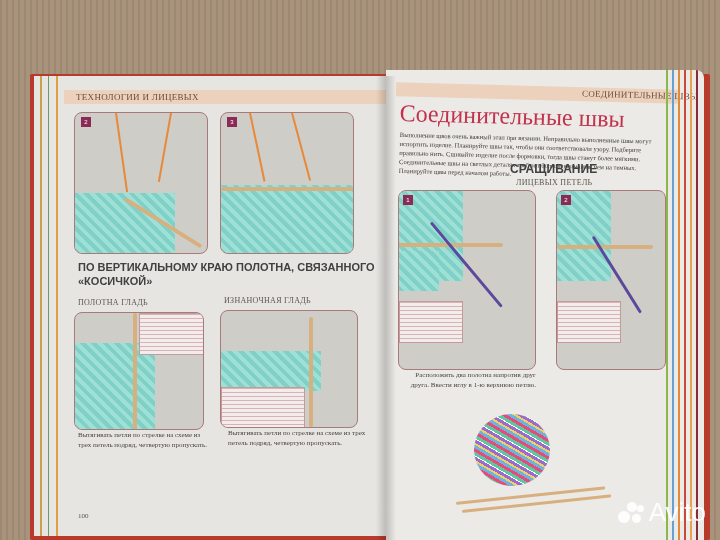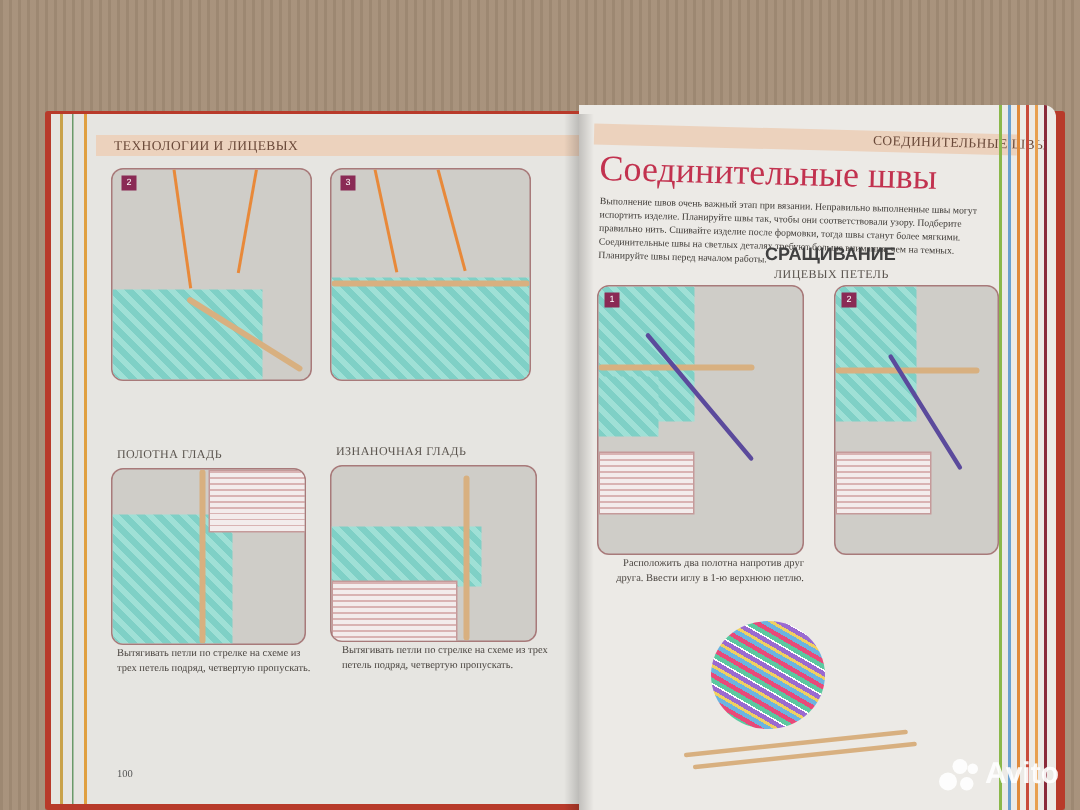--- a/index.html
+++ b/index.html
@@ -26,21 +26,21 @@
   .badge { position: absolute; width: 10px; height: 10px; background: #8a2a55; color: #fff; font-size: 6px; text-align: center; line-height: 10px; font-family: "Liberation Sans", sans-serif; }
   .scheme { position: absolute; background: repeating-linear-gradient(0deg, #f3ecec 0 3px, #d9b3b3 3px 4px); border: 1px solid #c59a9a; }
   .pink-heading { position: absolute; color: #404040; font-family: "Liberation Sans", sans-serif; font-weight: bold; font-size: 11px; line-height: 14px; }
   .sub-heading { position: absolute; color: #5c5650; font-size: 8px; letter-spacing: 0.3px; }
   .caption { position: absolute; color: #4a4540; font-size: 7px; line-height: 10px; }
   .title-big { position: absolute; color: #c2324f; font-size: 24px; white-space: nowrap; transform: rotate(1.5deg); transform-origin: left top; }
   .intro { position: absolute; color: #3e3a36; font-size: 6.5px; line-height: 9px; transform: rotate(1.5deg); transform-origin: left top; }
   .page-num { position: absolute; font-size: 7px; color: #555; }
   .yarn-ball { position: absolute; border-radius: 50%; background:
       repeating-linear-gradient(30deg, #e84a7a 0 3px, #6cb4e0 3px 6px, #f0d060 6px 8px, #9a6ad0 8px 11px, #ffffff 11px 12px, #5cc8a0 12px 15px); }
-  .avito { position: absolute; right: 14px; bottom: 12px; display: flex; align-items: center; gap: 5px; color: #fff; font-family: "Liberation Sans", sans-serif; font-weight: bold; font-size: 20px; opacity: 0.92; }
+  .avito { position: absolute; right: 14px; bottom: 12px; display: flex; align-items: center; gap: 5px; color: #fff; font-family: "Liberation Sans", sans-serif; font-weight: normal; font-size: 26px; opacity: 0.92; }
   .avito-dots { position: relative; width: 26px; height: 22px; }
   .avito-dots span { position: absolute; border-radius: 50%; background: #fff; }
 </style>
 </head>
 <body>
 
 <div class="book">
   <div class="cover-edge"></div>
 
   <div class="page left">
@@ -60,20 +60,24 @@
     </div>
 
     <div class="photo" style="left:186px;top:36px;width:132px;height:140px;">
       <div class="knit" style="left:0;top:72px;width:132px;height:68px;"></div>
       <div class="needle" style="left:0;top:74px;width:132px;"></div>
       <div class="yarn" style="left:28px;top:0;height:70px;transform:rotate(-12deg);"></div>
       <div class="yarn" style="left:70px;top:0;height:70px;transform:rotate(-15deg);"></div>
       <div class="badge" style="left:6px;top:4px;">3</div>
     </div>
 
+    <div class="pink-heading" style="left:44px;top:184px;width:300px;">
+      <div>ПО ВЕРТИКАЛЬНОМУ КРАЮ ПОЛОТНА, СВЯЗАННОГО</div>
+      <div>«КОСИЧКОЙ»</div>
+    </div>
 
     <div class="sub-heading" style="left:44px;top:222px;">ПОЛОТНА ГЛАДЬ</div>
     <div class="sub-heading" style="left:190px;top:220px;">ИЗНАНОЧНАЯ ГЛАДЬ</div>
 
     <div class="photo" style="left:40px;top:236px;width:128px;height:116px;">
       <div class="knit" style="left:0;top:30px;width:80px;height:86px;"></div>
       <div class="needle" style="left:58px;top:0;width:116px;transform:rotate(90deg);transform-origin:2px 2px;"></div>
       <div class="scheme" style="left:64px;top:0;width:64px;height:40px;"></div>
     </div>
 

